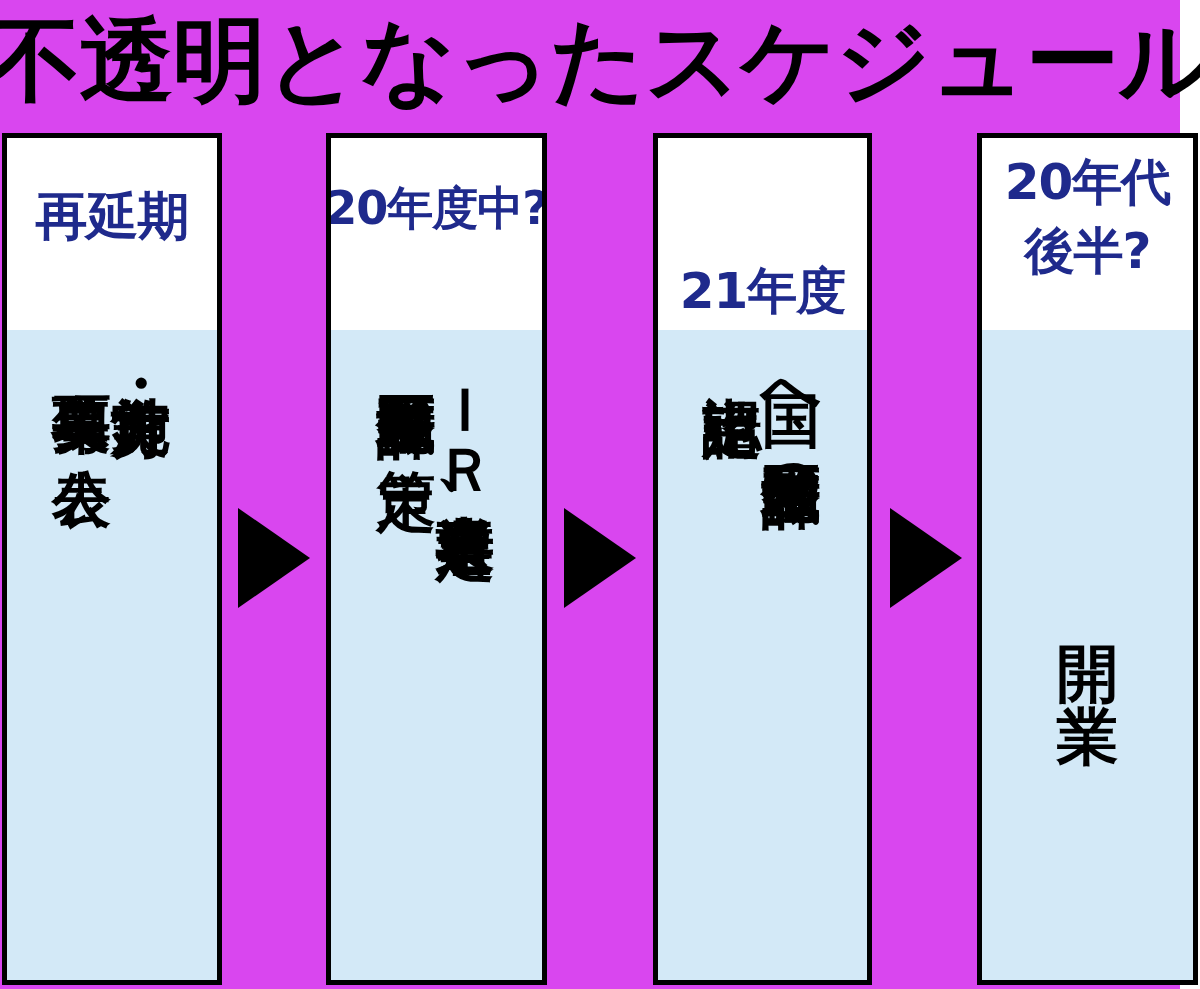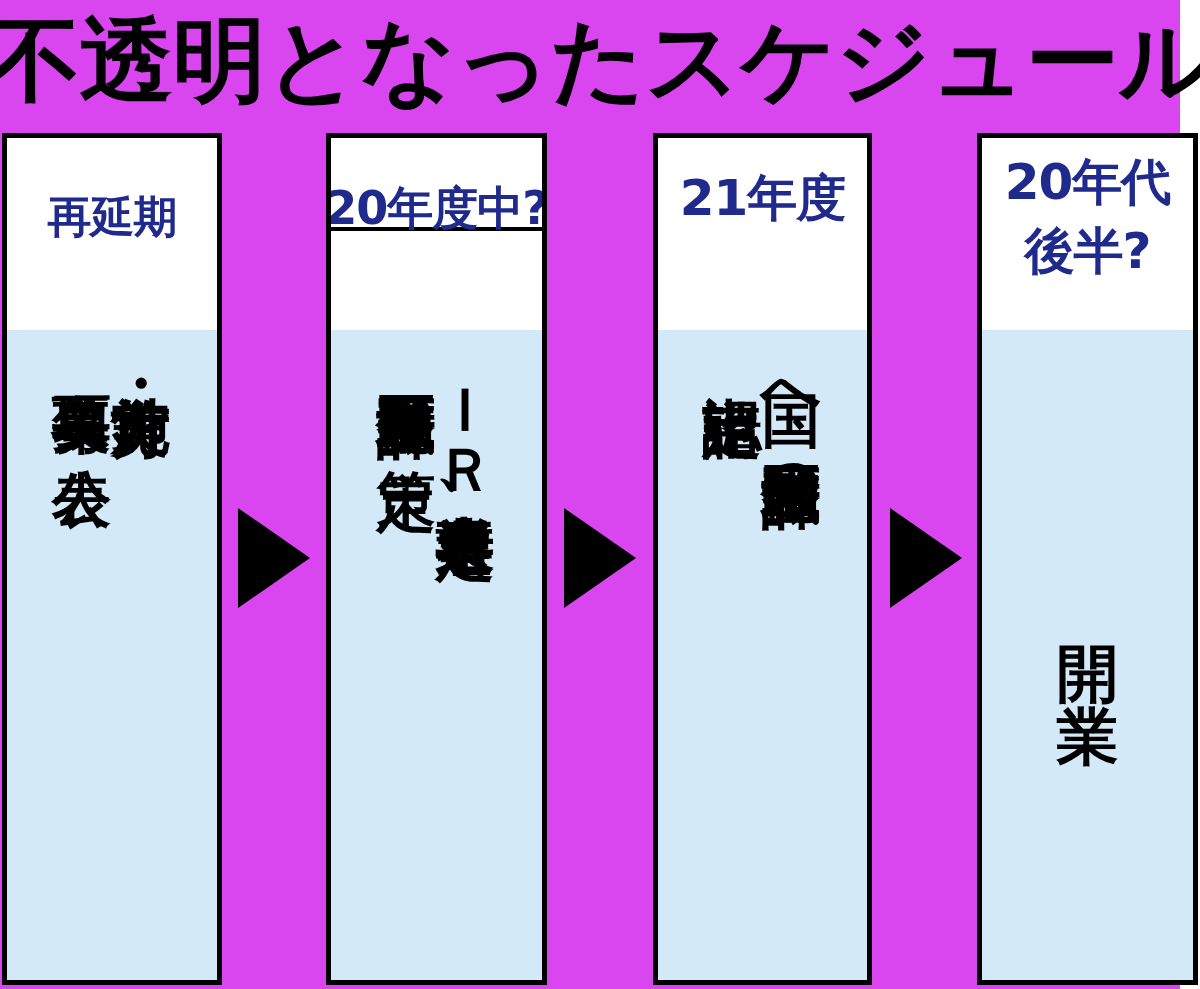--- a/index.html
+++ b/index.html
@@ -73,24 +73,24 @@
   .col-head .hline {
     font-size: 50px;
     font-weight: 700;
     line-height: 1.06;
     color: #1f2a8c;
     white-space: nowrap;
     letter-spacing: -1px;
     text-align: center;
   }
   .col-1 .col-head { justify-content: center; padding-bottom: 34px; }
-  .col-1 .hline { font-size: 44px; }
-  .col-2 .col-head { justify-content: center; padding-bottom: 51px; text-decoration: underline; }
+  .col-1 .hline { font-size: 52px; }
+  .col-2 .col-head { justify-content: center; padding-bottom: 51px; }
   .col-2 .hline { font-size: 46px; }
-  .col-3 .col-head { justify-content: flex-start; padding-top: 18px; margin-top: 16px; }
+  .col-3 .col-head { justify-content: flex-end; padding-top: 18px; }
   .col-3 .hline { font-size: 50px; }
   .col-4 .col-head { justify-content: flex-start; padding-top: 18px; gap: 16px; }
   .col-4 .hline { font-size: 50px; }
 
   
   .col-body {
     position: absolute;
     left: 0;
     top: 192px;
     width: 100%;

